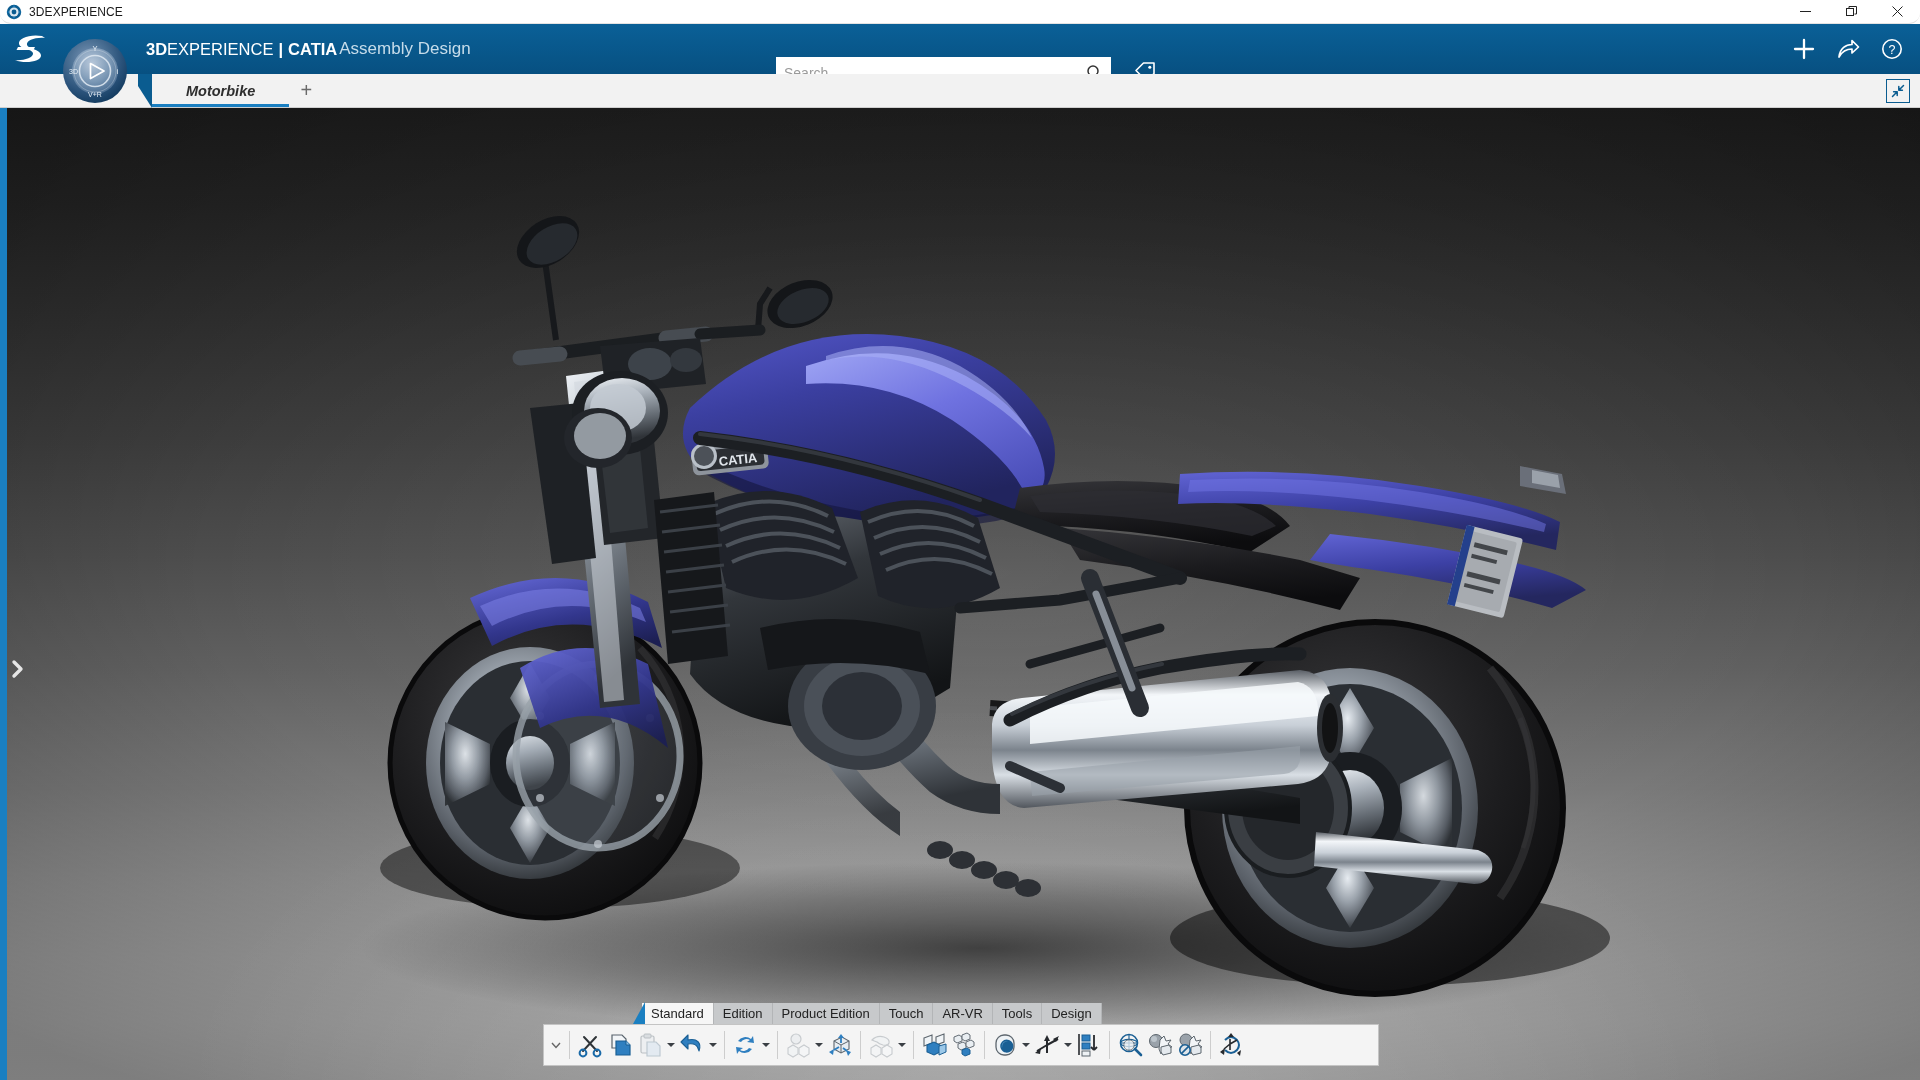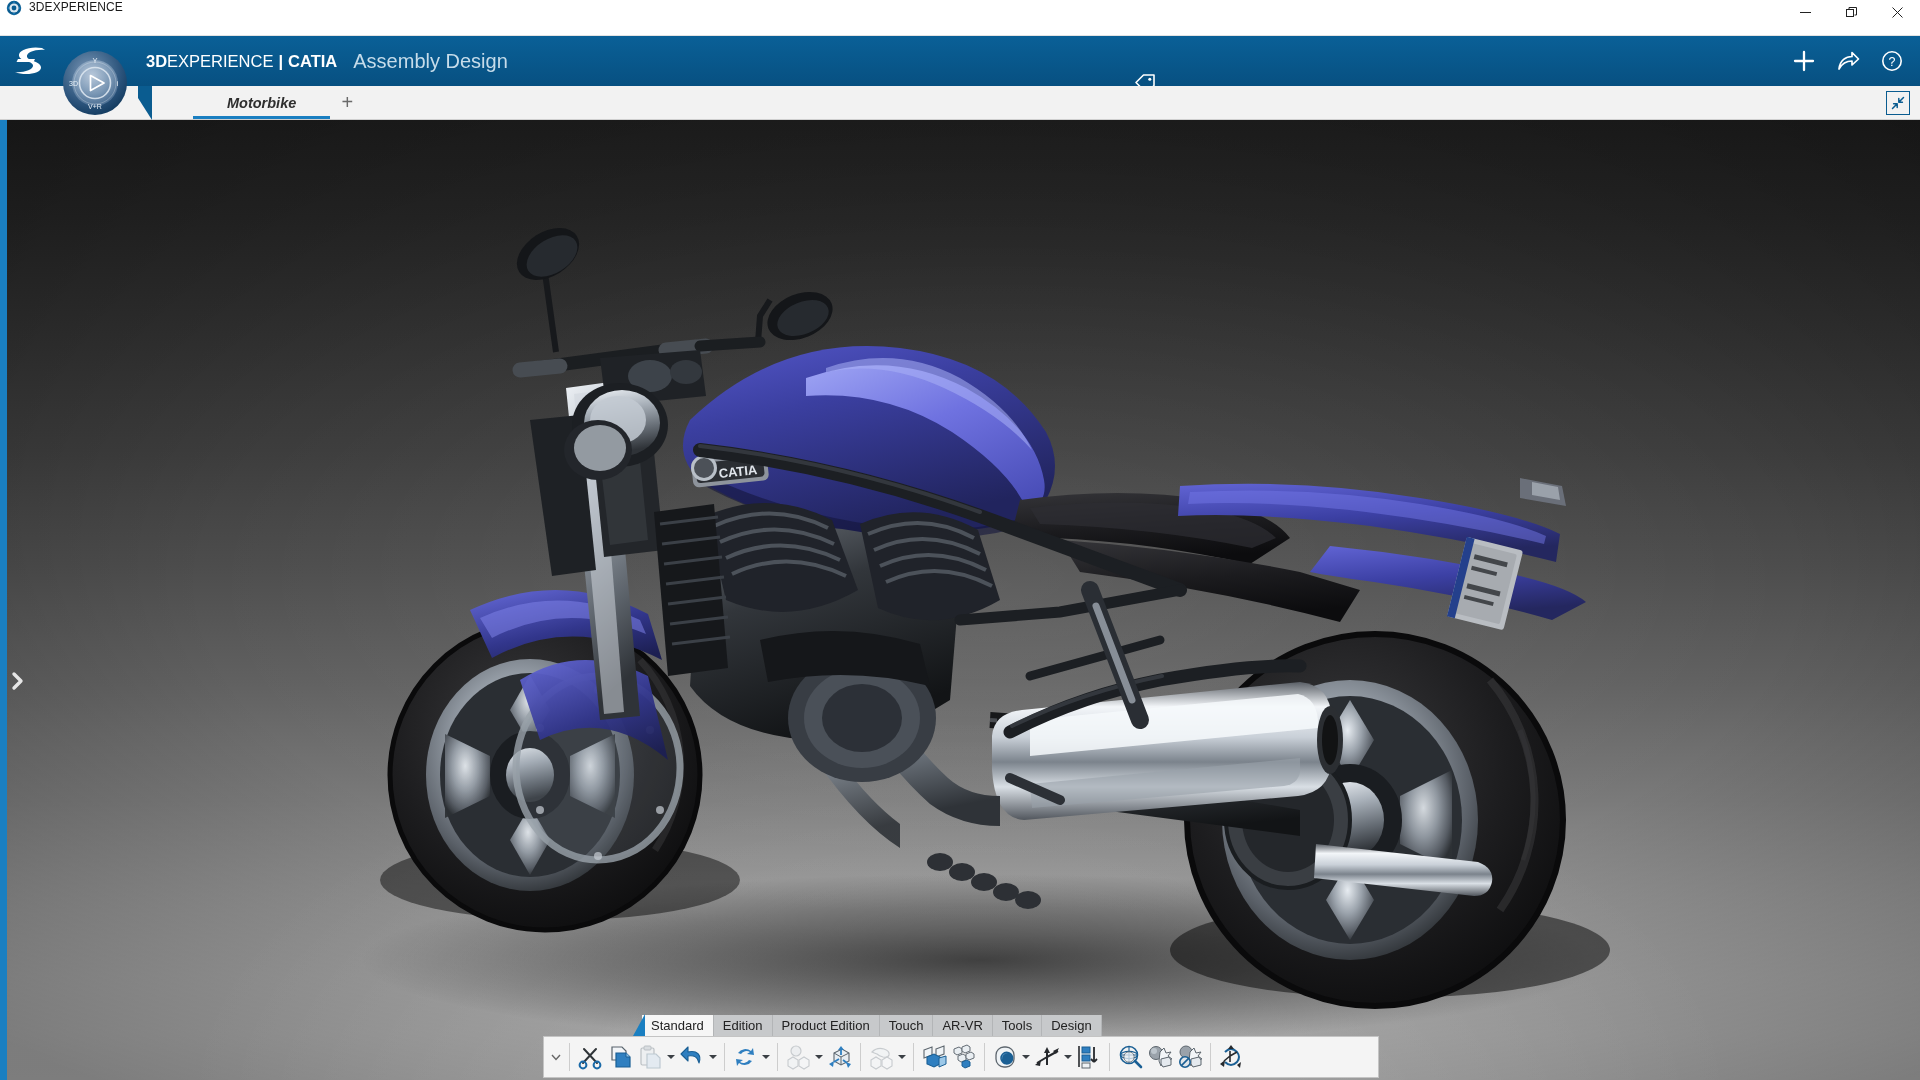--- a/index.html
+++ b/index.html
@@ -1,55 +1,55 @@
 <!DOCTYPE html>
 <html><head>
 <meta charset="utf-8">
 <style>
   * { box-sizing: border-box; margin:0; padding:0; }
   html,body{ width:1920px; height:1080px; overflow:hidden; background:#fff;
     font-family:"Liberation Sans", sans-serif; }
 
   
-  #titlebar{ height:36px; background:#ffffff; display:flex; align-items:flex-start;
-    border-bottom:1px solid #e3e3e3; position:relative; }
+  #titlebar{ height:24px; background:#ffffff; display:flex; align-items:center;
+    border-bottom:1px solid #e3e3e3; position:relative;border-radius:11px; }
   #win-icon{ width:16px;height:16px;margin-left:6px;margin-right:7px;flex:none;position:relative; }
   #win-title{ font-size:12px; color:#1a1a1a; letter-spacing:.1px; }
   #win-ctrls{ margin-left:auto; display:flex; height:24px; }
   .wbtn{ width:46px;height:24px;display:flex;align-items:center;justify-content:center;
     color:#222; }
   .wbtn svg{ display:block; }
 
   
   #header{ height:50px; background:#0a5c90; position:relative;
     background-image:linear-gradient(180deg,#0a6097 0%, #075081 100%); }
   #ds-logo{ position:absolute; left:12px; top:9px; width:40px;height:32px; }
   #compass{ position:absolute; left:62px; top:14px; width:66px;height:66px; z-index:40; }
   #app-title{ position:absolute; left:146px; top:0; height:50px; display:flex;
     align-items:center; color:#fff; font-size:16.5px; white-space:nowrap; }
   #app-title .b{ font-weight:bold; }
   #app-title .n{ font-weight:400;text-align:right; }
   #app-title .sep{ font-weight:bold; margin:0 5px; }
-  #app-title .mod{ color:#c6dcea; font-weight:400; margin-left:16px; font-size:20px; }
+  #app-title .mod{ color:#c6dcea; font-weight:400; margin-left:2px; font-size:17px; }
 
   #searchwrap{ position:absolute; left:776px; top:33px; width:335px; height:31px;
     background:#fff; display:flex; align-items:center; }
   #search-input{ flex:1; height:29px; border:0; outline:0; padding:0 8px;
     font-size:14px; color:#444; font-family:"Liberation Sans",sans-serif; background:transparent;}
   #search-input::placeholder{ color:#9a9a9a; }
   #search-go{ width:34px;height:31px;display:flex;align-items:center;justify-content:center; }
   #tag-btn{ position:absolute; left:1128px; top:32px; width:34px;height:32px;
     display:flex;align-items:center;justify-content:center; }
 
   #hdr-right{ position:absolute; right:6px; top:0; height:50px; display:flex; align-items:center; }
   .hicon{ width:44px;height:50px; display:flex;align-items:center;justify-content:center; }
 
   
   #tabstrip{ height:34px; background:#f2f2f2; border-bottom:1px solid #cfcfcf;
-    position:relative; display:flex; align-items:flex-end;padding-left:41px; }
+    position:relative; display:flex; align-items:flex-end; }
   #tab-notch{ position:absolute; left:138px; top:0; width:14px; height:34px; }
   .doctab{ height:33px; display:flex; align-items:center; justify-content:center;
     font-size:14.5px; font-weight:bold; font-style:italic; color:#2e2e2e;
     padding:0 34px; position:relative; }
   .doctab.active::after{ content:""; position:absolute; left:0; right:0; bottom:0;
     height:3px; background:#1a7fc1; }
   #tab-add{ width:34px; height:33px; display:flex; align-items:center;
     justify-content:center; color:#6a6a6a; font-size:20px; font-weight:300; }
   #tab-expand{ position:absolute; right:10px; top:5px; width:24px;height:24px;
     display:flex;align-items:center;justify-content:center;
@@ -167,20 +167,29 @@
   </span>
 
   <div id="app-title">
     <span class="b">3D</span>
       <span class="n">EXPERIENCE</span>
     <span class="sep">|</span>
     <span class="b">CATIA</span>
     <span class="mod">Assembly Design</span>
   </div>
 
+  <div id="searchwrap">
+    <input id="search-input" type="text" placeholder="Search" style="">
+    <span id="search-go">
+      <svg width="17" height="17" viewBox="0 0 17 17">
+        <circle cx="7" cy="7" r="5" fill="none" stroke="#333" stroke-width="1.5"></circle>
+        <path d="M10.8 10.8 L16 16" stroke="#333" stroke-width="1.8" stroke-linecap="round"></path>
+      </svg>
+    </span>
+  </div>
 
   <div id="tag-btn">
     <svg width="22" height="22" viewBox="0 0 22 22">
       <path d="M2 9.5 L9.5 2 L20 2 L20 12.5 L12.5 20 Z" fill="none" stroke="#fff" stroke-width="1.6" stroke-linejoin="round"></path>
       <circle cx="15.8" cy="6.2" r="1.5" fill="#fff"></circle>
     </svg>
   </div>
 
   <div id="hdr-right">
     <div class="hicon">

